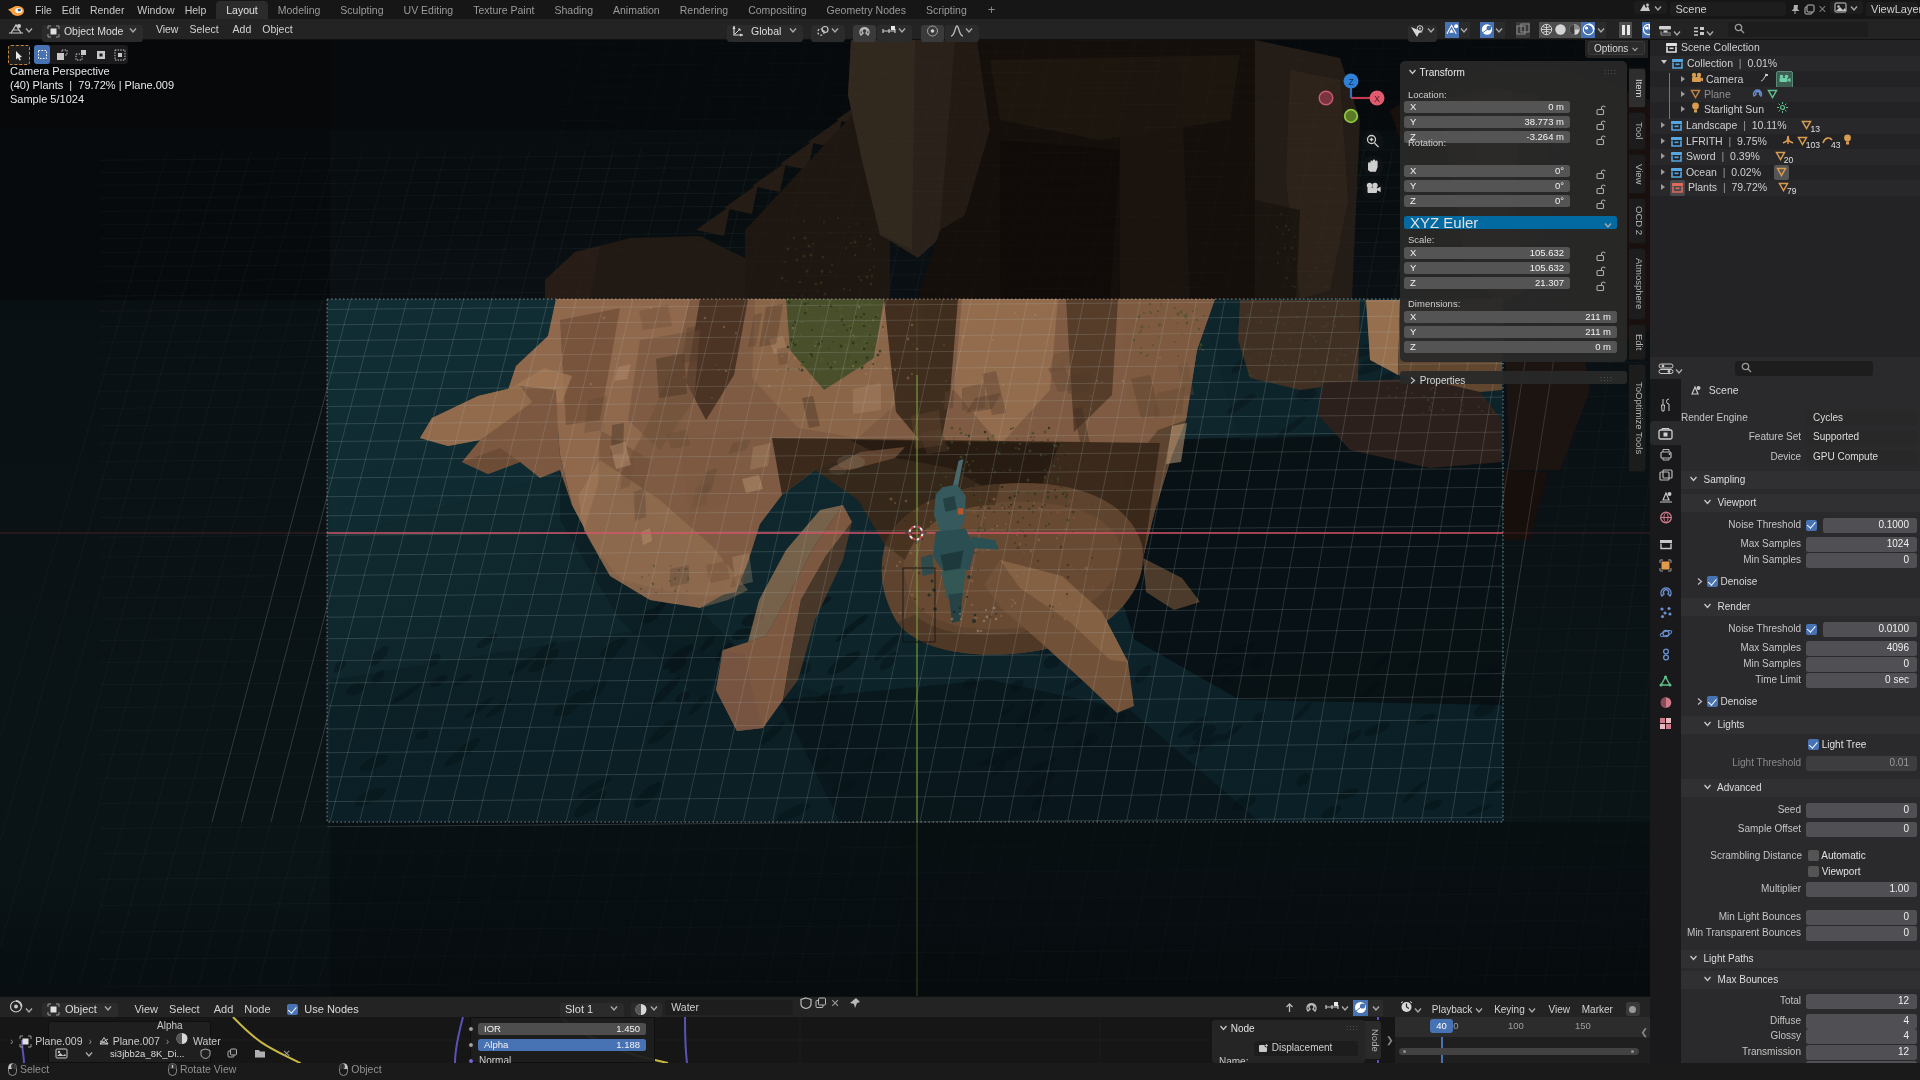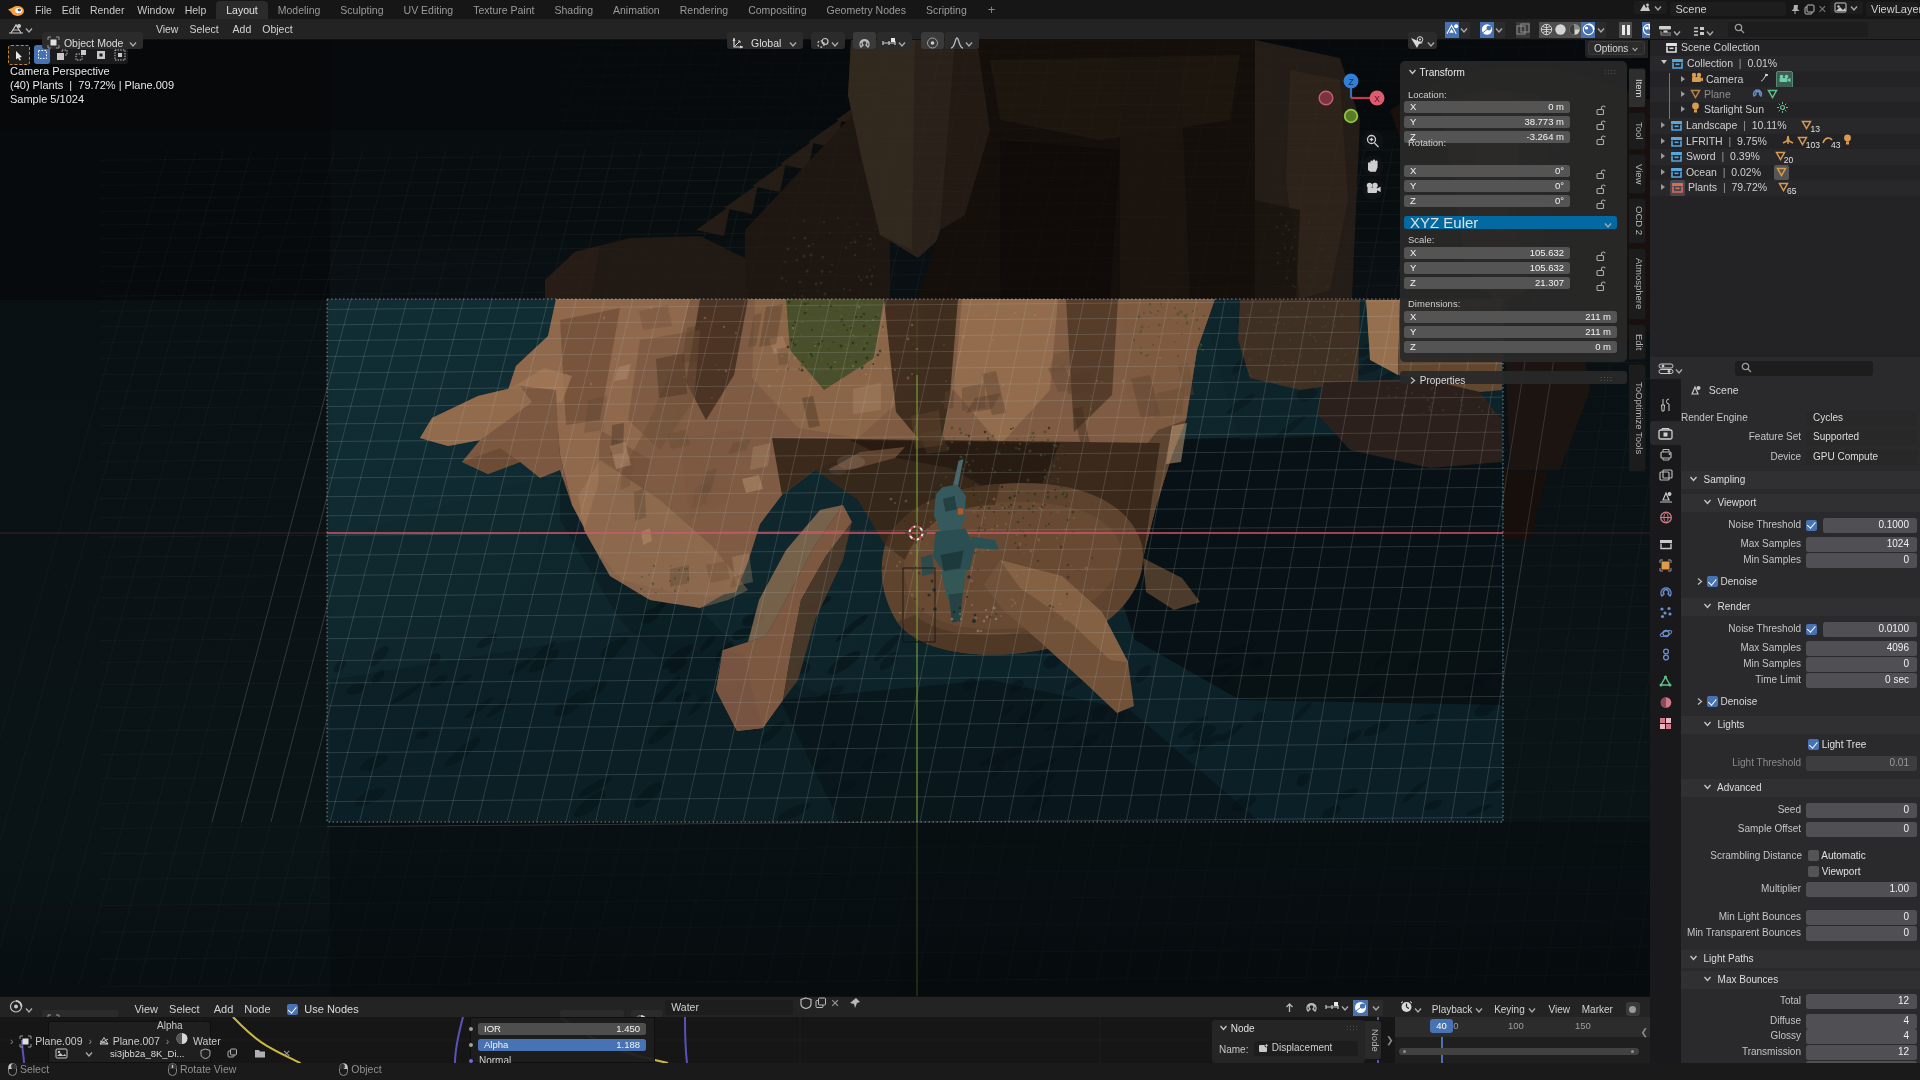--- a/index.html
+++ b/index.html
@@ -5,22 +5,22 @@
  font-family:"Liberation Sans",sans-serif;-webkit-font-smoothing:antialiased}
 .abs{position:absolute}
 #app{position:relative;width:1920px;height:1080px}
 #topbar{left:0;top:0;width:1920px;height:19px;background:#161616;color:#b9b9b9;font-size:10.5px}
 #topbar .menu{display:inline-block;padding:3.5px 5px;color:#c8c8c8}
 .wtab{display:inline-block;padding:3px 10px;color:#9a9a9a;border-radius:4px 4px 0 0}
 .wtab.on{background:#2b2b2b;color:#e0e0e0}
 #toolrow{left:0;top:19px;width:1650px;height:21px;background:#232323;color:#d2d2d2;font-size:10.5px;
  border-bottom:1px solid #111}
 #toprt{right:0;top:0;height:19px;color:#c0c0c0;font-size:11px}
-.hbtn{display:inline-flex;align-items:flex-end;height:17px;background:#2b2b2b;border-radius:3px;
- padding:0 5px;margin-top:13px;vertical-align:top;color:#dcdcdc}
+.hbtn{display:inline-flex;align-items:flex-start;height:17px;background:#2b2b2b;border-radius:3px;
+ padding:0 5px;margin-top:6px;vertical-align:top;color:#dcdcdc}
 .hmenu{display:inline-block;padding:4px 5.5px;color:#d2d2d2}
 .field{background:#1d1d1d;border-radius:3px;color:#cfcfcf}
 .vtab{position:absolute;width:17px;background:#1c1c1c;color:#b4b4b4;font-size:9.5px;
  border-radius:0 3px 3px 0;writing-mode:vertical-rl;text-align:center;padding:5px 0;
  border:1px solid #151515;border-left:none}
 .vtab.on{background:#2e2e2e;color:#dedede}
 .row{position:absolute;height:14px;line-height:14px;font-size:10px}
 .pfield{position:absolute;background:#545454;border-radius:2.5px;height:12px;line-height:12px;
  font-size:9.5px;color:#f2f2f2}
 .pfield .l{position:absolute;left:6px}.pfield .r{position:absolute;right:6px}
@@ -1921,21 +1921,21 @@
             <rect x="4.5" y="5.5" width="4" height="1.6" fill="#56a7e0"></rect>
           </svg></span> Ocean&nbsp; <span style="color:#9a9a9a">|</span>&nbsp; 0.02% <span style="display:inline-block;background:#555;border-radius:2px;padding:0 2px;margin-left:10px"><svg width="11" height="10" viewBox="0 0 11 10" style="vertical-align:-1px" xmlns="http://www.w3.org/2000/svg">
             <path d="M1.5 1.5 H9.5 L5.5 8.5 Z" fill="none" stroke="#d89c50" stroke-width="1.5"></path>
           </svg></span></div>
       <div class="orow alt" style="top:140.4px"><span style="margin-left:11px"><span style="display:inline-block;width:0;height:0;border-left:4px solid #9a9a9a;border-top:3.5px solid transparent;border-bottom:3.5px solid transparent;vertical-align:1px"></span></span><span style="margin-left:5px;display:inline-block;background:#4a4a4e;border-radius:2px;padding:0 1px"><svg width="13" height="11" viewBox="0 0 13 11" style="vertical-align:-2px" xmlns="http://www.w3.org/2000/svg">
             <rect x="1" y="1" width="11" height="3" rx="0.5" fill="#e06a5a"></rect>
             <path d="M2 4.5 V10 H11 V4.5" fill="none" stroke="#e06a5a" stroke-width="1.6"></path>
             <rect x="4.5" y="5.5" width="4" height="1.6" fill="#e06a5a"></rect>
           </svg></span> Plants&nbsp; <span style="color:#9a9a9a">|</span>&nbsp; 79.72% <span style="margin-left:8px"><svg width="11" height="10" viewBox="0 0 11 10" style="vertical-align:-1px" xmlns="http://www.w3.org/2000/svg">
             <path d="M1.5 1.5 H9.5 L5.5 8.5 Z" fill="none" stroke="#d89c50" stroke-width="1.5"></path>
-          </svg><span style="font-size:8.5px;color:#e0e0e0;vertical-align:-3px;margin-left:-2px">65</span></span></div>
+          </svg><span style="font-size:8.5px;color:#e0e0e0;vertical-align:-3px;margin-left:-2px">79</span></span></div>
     </div>
 <div id="props" class="abs"></div>
 <div id="ptabs" class="abs" style="left:1650px;top:379px;width:31px;height:684px;background:#19191b">
       <div class="ptab" style="top:14px">
         <span style="display:flex;height:24px;align-items:center;justify-content:center">
           <svg width="14" height="14" viewBox="0 0 14 14" style="" xmlns="http://www.w3.org/2000/svg">
             <path d="M4 1 v6 M2.5 7 h3 l-0.5 6 h-2 Z" stroke="#c8c8c8" fill="none"></path>
             <path d="M10 1 a2.5 2.5 0 0 0 0 5 l0 7" stroke="#c8c8c8" fill="none"></path>
           </svg>
         </span>
@@ -2303,21 +2303,21 @@
    <div style="position:absolute;left:8px;top:37px;color:#d0d0d0;font-size:10px">Normal</div>
    <span style="position:absolute;left:-3px;top:8px;width:6px;height:6px;border-radius:50%;background:#a1a1a1;border:1px solid #111"></span>
    <span style="position:absolute;left:-3px;top:24px;width:6px;height:6px;border-radius:50%;background:#a1a1a1;border:1px solid #111"></span>
    <span style="position:absolute;left:-3px;top:40px;width:6px;height:6px;border-radius:50%;background:#7a68d8;border:1px solid #111"></span>
  </div>
  <div class="abs" style="left:1212px;top:3px;width:153px;height:43px;background:rgba(38,38,38,0.95);border-radius:3px">
    <div style="position:absolute;left:7px;top:3px;color:#e0e0e0;font-size:10px"><svg width="9" height="9" viewBox="0 0 9 9" style="vertical-align:0px" xmlns="http://www.w3.org/2000/svg">
             <path d="M1.5 3 L4.5 6.5 L7.5 3" fill="none" stroke="#c8c8c8" stroke-width="1.3"></path>
           </svg> Node</div>
    <div class="abs grip" style="right:6px;top:3px">::::</div>
-   <div style="position:absolute;left:7px;top:24px;color:#c4c4c4;font-size:10px">Name:</div>
+   <div style="position:absolute;left:7px;top:36px;color:#c4c4c4;font-size:10px">Name:</div>
    <div class="field" style="position:absolute;left:42px;top:21px;width:104px;height:15px;font-size:10px;padding:1px 4px">
     <svg width="11" height="10" viewBox="0 0 11 10" style="vertical-align:-2px" xmlns="http://www.w3.org/2000/svg">
             <rect x="1" y="2" width="8" height="7" rx="1" fill="#c8c8c8"></rect>
             <circle cx="8.5" cy="2.5" r="2" fill="#262626"></circle>
             <path d="M8.5 1 v3 M7 2.5 h3" stroke="#c8c8c8" stroke-width="0.8"></path>
           </svg>
     Displacement</div>
  </div>
  <div class="vtab" style="left:1365px;top:3px;height:40px;border-radius:0 3px 3px 0;background:#2a2a2a">Node</div>
  <div style="position:absolute;left:1386px;top:18px;color:#8a8a8a;font-size:9px">❯</div>

